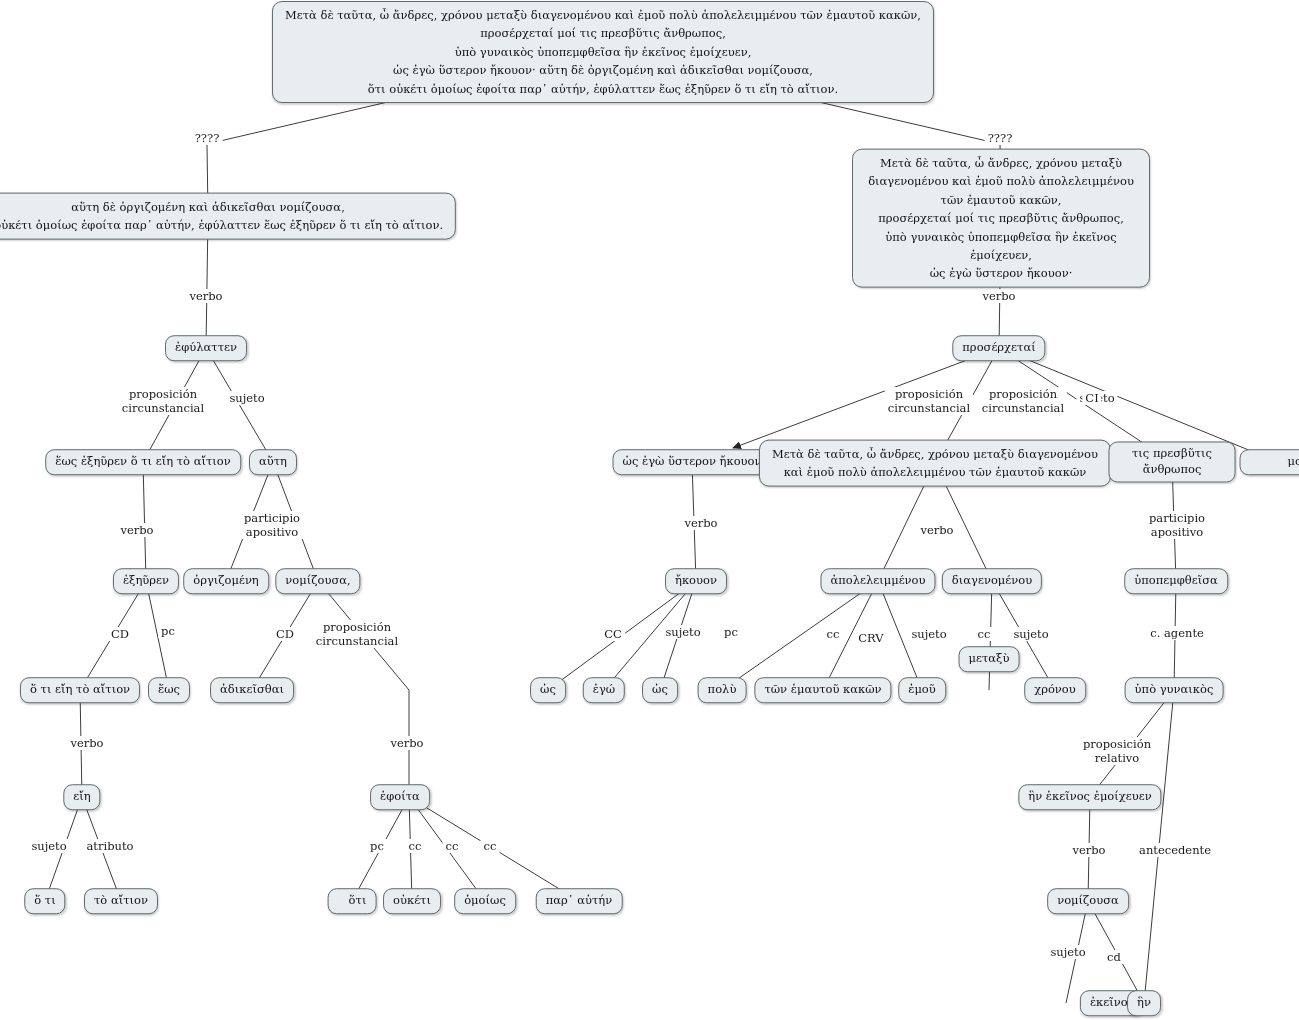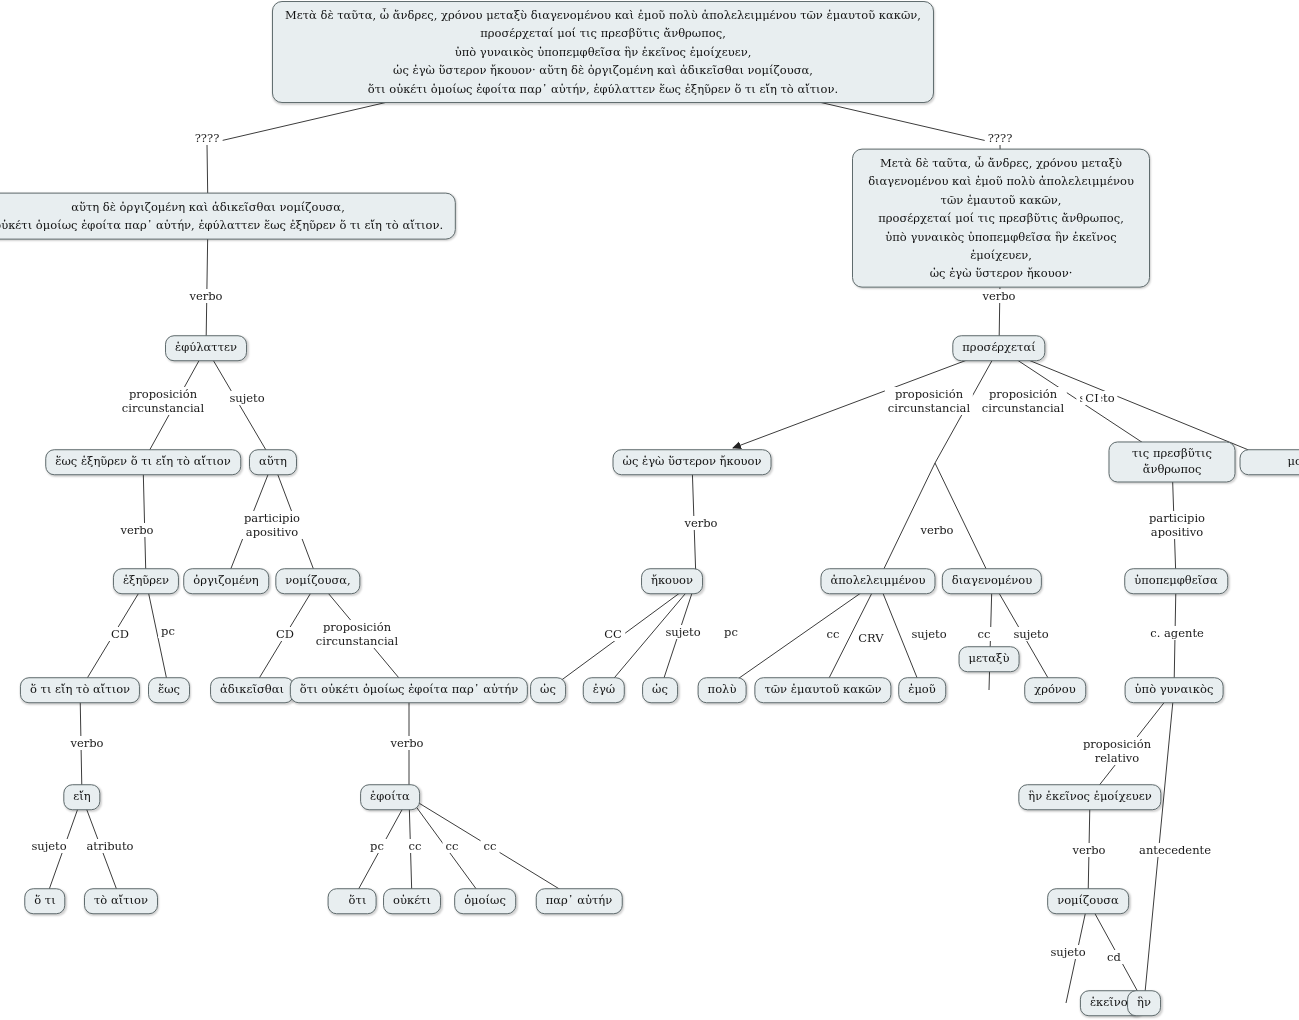--- a/index.html
+++ b/index.html
@@ -116,31 +116,32 @@
       <div class="node" style="left: 273px; top: 462px;">αὕτη</div>
       <div class="node" style="left: 146px; top: 581px;">ἐξηῦρεν</div>
       <div class="node" style="left: 80px; top: 690px;">ὅ τι εἴη τὸ αἴτιον</div>
       <div class="node" style="left: 169px; top: 690px;">ἕως</div>
       <div class="node" style="left: 82px; top: 797px;">εἴη</div>
       <div class="node" style="left: 45px; top: 901px;">ὅ τι</div>
       <div class="node" style="left: 121px; top: 901px;">τὸ αἴτιον</div>
       <div class="node" style="left: 226px; top: 581px;">ὀργιζομένη</div>
       <div class="node" style="left: 318px; top: 581px;">νομίζουσα,</div>
       <div class="node" style="left: 252px; top: 690px;">ἀδικεῖσθαι</div>
-      <div class="node" style="left: 409px; top: 690px;">ὅτι οὐκέτι ὁμοίως ἐφοίτα παρ᾽ αὐτήν</div>
-      <div class="node" style="left: 390px; top: 797px;">ἐφοίτα</div>
+      <div class="node" style="left: 400px; top: 797px;">ἐφοίτα</div>
       <div class="node" style="left: 352px; top: 901px; padding-left: 20px;">ὅτι</div>
       <div class="node" style="left: 412px; top: 901px;">οὐκέτι</div>
       <div class="node" style="left: 485px; top: 901px;">ὁμοίως</div>
       <div class="node" style="left: 579px; top: 901px;">παρ᾽ αὐτήν</div>
       <div class="node" style="left: 999px; top: 348px;">προσέρχεταί</div>
       <div class="node" style="left: 692px; top: 462px;">ὡς ἐγὼ ὕστερον ἤκουον</div>
+      <div class="node big" style="left: 935px; top: 463px;">Μετὰ δὲ ταῦτα, ὦ ἄνδρες, χρόνου μεταξὺ διαγενομένου
+καὶ ἐμοῦ πολὺ ἀπολελειμμένου τῶν ἐμαυτοῦ κακῶν</div>
       <div class="node" style="left: 1172px; top: 462px;">τις πρεσβῦτις ἄνθρωπος</div>
       <div class="node" style="left: 1278px; top: 462px; padding-left: 47px;">μοί</div>
-      <div class="node" style="left: 672px; top: 581px;">ἤκουον</div>
+      <div class="node" style="left: 696px; top: 581px;">ἤκουον</div>
       <div class="node" style="left: 548px; top: 690px;">ὡς</div>
       <div class="node" style="left: 604px; top: 690px;">ἐγώ</div>
       <div class="node" style="left: 660px; top: 690px;">ὡς</div>
       <div class="node" style="left: 878px; top: 581px;">ἀπολελειμμένου</div>
       <div class="node" style="left: 722px; top: 690px;">πολὺ</div>
       <div class="node" style="left: 823px; top: 690px;">τῶν ἐμαυτοῦ κακῶν</div>
       <div class="node" style="left: 922px; top: 690px;">ἐμοῦ</div>
       <div class="node" style="left: 992px; top: 581px;">διαγενομένου</div>
       <div class="node" style="left: 989px; top: 659px;">μεταξὺ</div>
       <div class="node" style="left: 1055px; top: 690px;">χρόνου</div>

